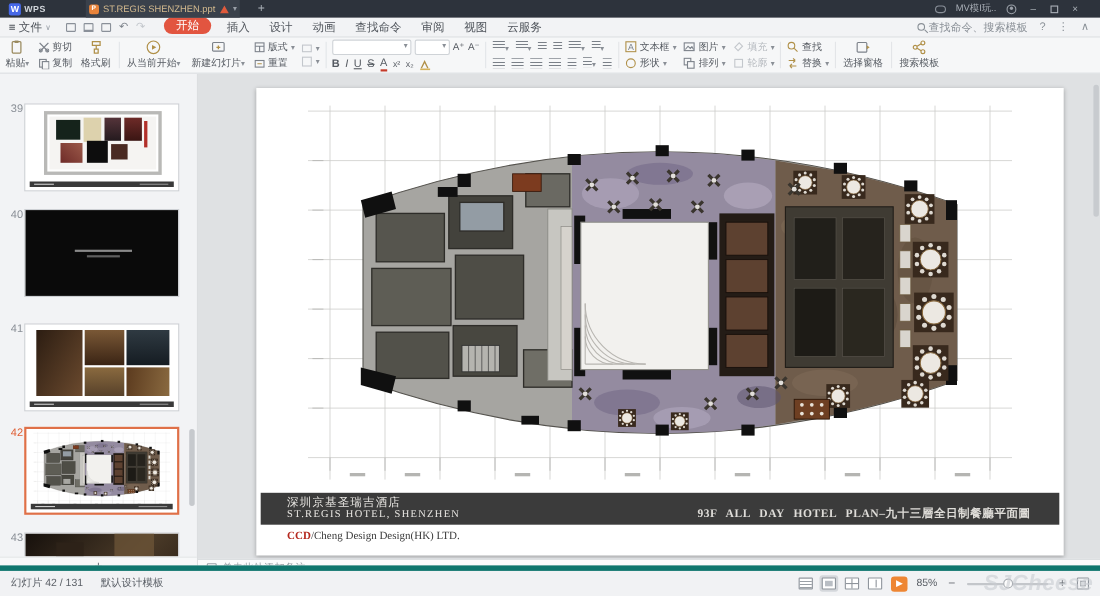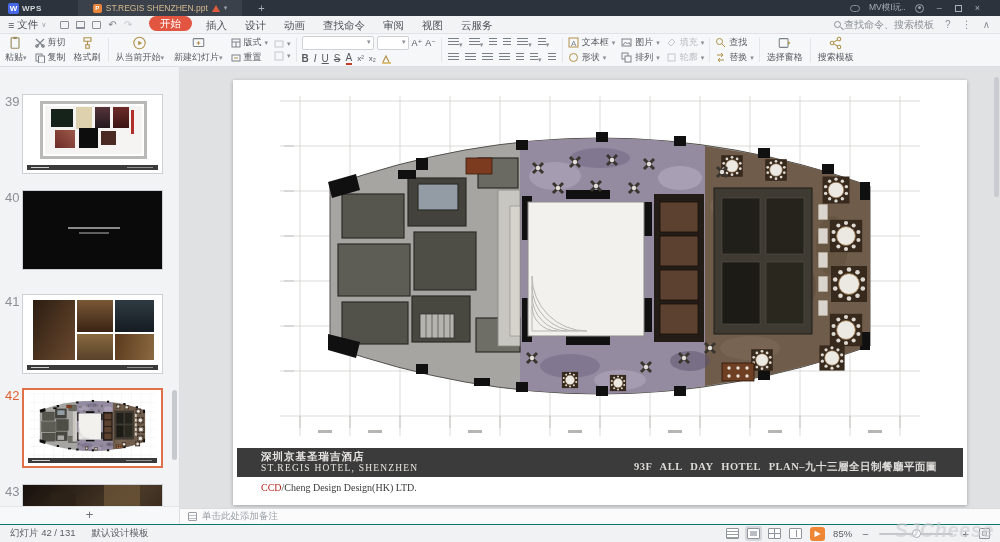--- a/index.html
+++ b/index.html
@@ -4,21 +4,21 @@
 <style>
 *{box-sizing:border-box;margin:0;padding:0}
 html,body{width:1000px;height:542px;overflow:hidden}
 body{font-family:"Liberation Sans","DejaVu Sans",sans-serif;font-size:11px;color:#44484e;background:#dfe1e3;position:relative}
 
 
 .titlebar{position:absolute;top:0;left:0;right:0;height:16px;background:#2d333c;display:flex;align-items:center;color:#b9bec5;z-index:30}
 .wps-logo{display:flex;align-items:center;gap:3px;padding:0 8px;height:16px}
 .wps-badge{width:11px;height:11px;background:#4668e8;border-radius:2px;color:#fff;font-size:8px;font-weight:bold;text-align:center;line-height:11px}
 .wps-name{font-size:8px;color:#d3d7dc;font-weight:bold;letter-spacing:.5px}
-.doc-tab{height:16px;background:#3a414b;display:flex;align-items:center;gap:4px;padding:0 15px;font-size:8.5px;color:#d2b98e;margin-left:28px}
+.doc-tab{height:16px;background:#3a414b;display:flex;align-items:center;gap:4px;padding:0 3px;font-size:8.5px;color:#d2b98e;margin-left:28px}
 .ppt-ico{width:9px;height:9px;background:#e8833a;border-radius:2px;color:#fff;font-size:6px;font-weight:bold;text-align:center;line-height:9px}
 .warn-tri{width:0;height:0;border-left:4px solid transparent;border-right:4px solid transparent;border-bottom:7px solid #e05a3c}
 .tab-caret{font-size:7px;color:#9aa0a8}
 .newtab{margin-left:10px;font-size:11px;color:#aab0b7;padding:0 6px}
 .tb-right{margin-left:auto;display:flex;align-items:center;gap:9px;padding-right:16px;font-size:8.5px;color:#a7adb5}
 .cloud-ico{width:10px;height:7px;border:1px solid #8a9099;border-radius:4px}
 .avatar{width:9px;height:9px;border:1px solid #9aa0a8;border-radius:50%;position:relative}
 .avatar:after{content:"";position:absolute;left:2.5px;top:1.5px;width:3px;height:3px;background:#9aa0a8;border-radius:50%}
 .winbtn{font-size:9px;color:#aab0b7;padding:0 4px}
 .maxbox{width:7px;height:7px;border:1px solid #aab0b7}
@@ -58,21 +58,21 @@
 .lines-ico.short{width:8px}
 .parrow{display:flex;align-items:center;gap:6px}
 .pargrp{display:flex;flex-direction:column;justify-content:center;gap:3px;padding:0 4px}
 svg.ric{display:block}
 
 
 .sidebar{position:absolute;top:67px;left:0;width:180px;bottom:18px;background:#f2f3f5;border-right:1px solid #dcdee0;z-index:20}
 .sb-head{height:23px;display:flex;align-items:center;justify-content:center;gap:8px;font-size:10px;color:#6b7078}
 .pill{background:#667080;color:#fff;border-radius:8px;padding:1px 9px;font-size:9.5px}
 .thumbs{position:absolute;top:23px;left:0;right:0;bottom:18px;overflow:hidden}
-.thumb-num{position:absolute;left:5px;width:16px;text-align:left;font-size:13px;color:#8a8f96}
+.thumb-num{position:absolute;left:5px;width:16px;text-align:right;font-size:10px;color:#8a8f96}
 .thumb{position:absolute;left:22px;width:141px;height:80px;background:#fff;border:1px solid #cdd0d4;overflow:hidden}
 .thumb.sel{border:2px solid #df7048}
 .num-sel{color:#df5f35}
 .sb-scroll{position:absolute;right:2px;top:300px;width:5px;height:70px;background:#c6c9cd;border-radius:3px}
 .plusrow{position:absolute;left:0;right:0;bottom:0;height:18px;background:#f7f8f9;border-top:1px solid #e3e5e7;text-align:center;font-size:13px;color:#6b7078;line-height:16px}
 .tfoot{position:absolute;left:4px;right:4px;bottom:3px;height:5px;background:#3a3a3a}
 .tfoot i{position:absolute;left:4px;top:2px;width:18px;height:1px;background:#cfcfcf}
 .tfoot b{position:absolute;right:5px;top:2px;width:26px;height:1px;background:#8f8f8f}
 
 
@@ -88,33 +88,33 @@
 
 .t43{position:absolute;inset:0;background:linear-gradient(135deg,#16100c,#4a3a28 55%,#241810)}
 .t43 .panel{position:absolute;left:58%;top:0;width:26%;height:100%;background:#6e5638;opacity:.75}
 .t43 .panel2{position:absolute;left:20%;top:10%;width:18%;height:80%;background:#2e2218;opacity:.9}
 
 
 .canvas{position:absolute;left:180px;top:67px;right:0;bottom:34px;background:#dfe1e3;overflow:hidden}
 .slide{position:absolute;left:53px;top:13px;width:734px;height:425px;background:#fff;box-shadow:0 1px 4px rgba(0,0,0,.28)}
 .planwrap{position:absolute;left:37px;top:6px;width:660px;height:360px}
 .darkbar{position:absolute;left:4px;right:4px;top:368px;height:29px;background:#3b3b3b;color:#e8e6e2;font-family:"Liberation Serif","DejaVu Serif",serif}
-.db-cn{position:absolute;left:24px;top:2px;font-size:10.5px;font-weight:bold;letter-spacing:1px}
+.db-cn{position:absolute;left:24px;top:2px;font-size:10.5px;font-weight:normal;letter-spacing:1px}
 .db-en{position:absolute;left:24px;top:15px;font-size:9.5px;letter-spacing:1.2px}
 .db-plan{position:absolute;right:26px;bottom:3px;font-size:10.5px;font-weight:bold;letter-spacing:.5px;word-spacing:5px;color:#dedcd8}
 .firm{position:absolute;left:28px;top:402px;font-size:10px;font-family:"Liberation Serif","DejaVu Serif",serif;color:#3a3a3a}
-.firm .red{color:#b5281e;font-weight:normal}
+.firm .red{color:#b5281e;font-weight:bold}
 .cv-scroll{position:absolute;right:1px;top:10px;width:5px;height:120px;background:#c8cbcf;border-radius:3px}
 
 
 .notesbar{position:absolute;left:180px;right:0;bottom:18px;height:16px;background:#fbfbfc;border-top:1px solid #d9dcde;display:flex;align-items:center;gap:5px;padding-left:8px;color:#9aa0a6;font-size:9.5px;z-index:21}
 .note-ico{width:9px;height:9px;border:1px solid #9aa0a6;border-radius:1px;background:repeating-linear-gradient(to bottom,transparent 0 2px,#b9bec3 2px 3px)}
 
 
-.statusbar{position:absolute;left:0;right:0;bottom:0;height:18px;background:#f1f2f4;border-top:1px solid #0f766e;display:flex;align-items:center;font-size:9.5px;color:#5a5f66;z-index:31}
+.statusbar{position:absolute;left:0;right:0;bottom:0;height:28px;background:#f1f2f4;border-top:5px solid #0f766e;display:flex;align-items:center;font-size:9.5px;color:#5a5f66;z-index:31}
 .st-left{display:flex;gap:16px;padding-left:10px}
 .st-right{margin-left:auto;display:flex;align-items:center;gap:8px;padding-right:10px}
 .vicon{width:13px;height:11px;border:1px solid #8f959c;border-radius:1px;position:relative;background:#fff}
 .vicon.notes-v{background:repeating-linear-gradient(to bottom,#fff 0 2px,#9aa0a6 2px 3px)}
 .vicon.sel{box-shadow:0 0 0 2px #d4d7db;background:#fff}
 .vicon.sel:after{content:"";position:absolute;inset:2px;background:#b9bec4}
 .vicon.grid4{background:linear-gradient(#8f959c,#8f959c) 50% 0/1px 100% no-repeat,linear-gradient(#8f959c,#8f959c) 0 50%/100% 1px no-repeat,#fff}
 .vicon.book:after{content:"";position:absolute;left:50%;top:1px;bottom:1px;width:1px;background:#8f959c}
 .playbtn{width:15px;height:14px;background:#ee8633;border-radius:3px;color:#fff;font-size:8px;text-align:center;line-height:14px}
 .zslider{width:74px;height:2px;background:#c3c6ca;border-radius:1px;position:relative}

